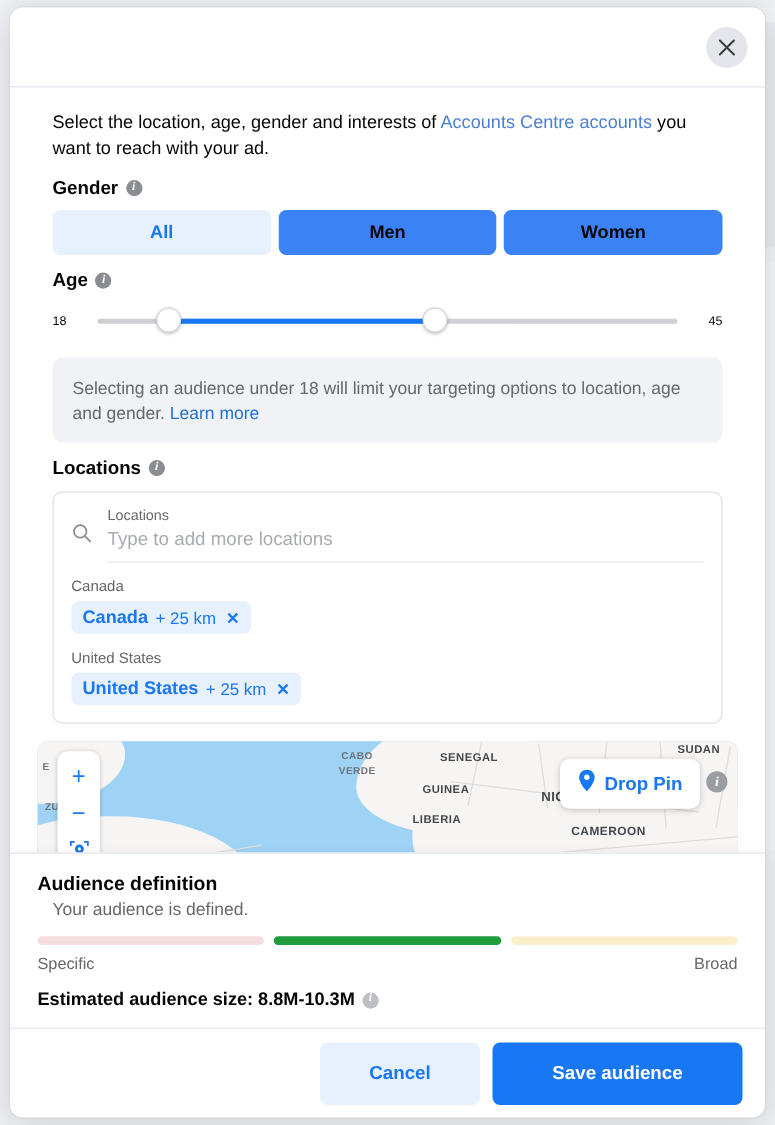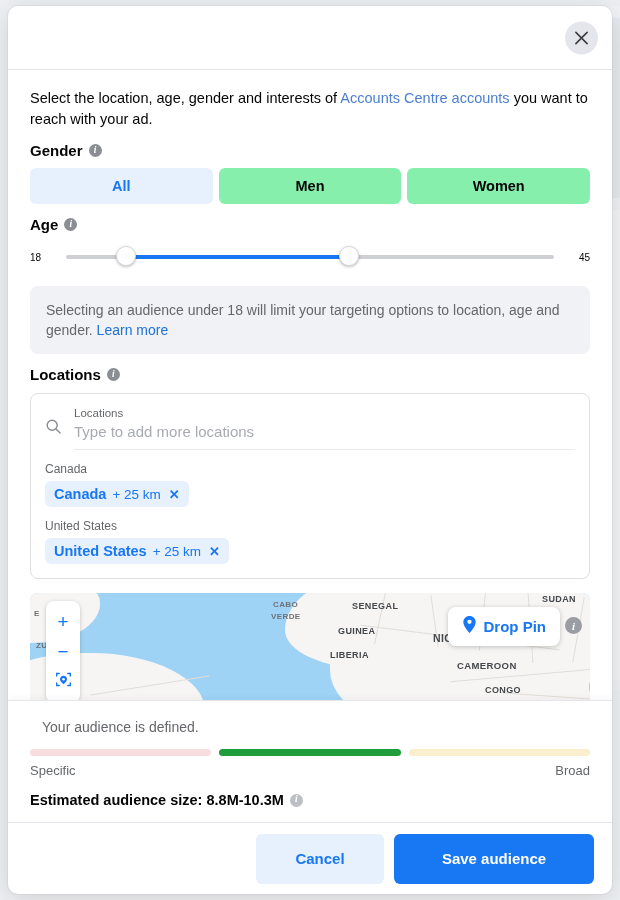--- a/index.html
+++ b/index.html
@@ -51,21 +51,21 @@
     display: flex; align-items: center; justify-content: center;
   }
   .close-btn svg { display:block; }
 
   
   .modal-body {
     flex: 1 1 auto;
     overflow: hidden;
     position: relative;
   }
-  .pad { padding: 0 22px; }
+  .pad { padding: 0 34px; }
 
   .intro {
     font-size: 14.5px; line-height: 21px; color: #050505;
     padding-top: 18px;
   }
   .link { color: #4a7fd1; cursor: pointer; }
   .link-strong { color: #2272d6; cursor: pointer; }
 
   .field-label {
     display: flex; align-items: center; gap: 6px;
@@ -82,21 +82,21 @@
     line-height: 1;
   }
   .info-dot.light { background:#bcc0c4; }
 
   
   .seg-row { display: flex; gap: 6px; }
   .seg {
     flex: 1 1 0; height: 36px; border-radius: 6px;
     border: none; cursor: pointer;
     font-size: 14.5px; font-weight: bold;
-    background: #86efac; color: #050505;
+    background: #3b82f6; color: #050505;
     font-family: "Liberation Sans", sans-serif;
     display:flex; align-items:center; justify-content:center;
   }
   .seg.active { background: #e7f0fd; color: #1877f2; }
 
   
   .slider-row {
     display: flex; align-items: center; gap: 14px;
     margin-top: 6px; height: 30px;
   }
@@ -398,20 +398,21 @@
             <path d="M8 0.8 C4.3 0.8 1.4 3.7 1.4 7.3 C1.4 12.2 8 19.2 8 19.2 C8 19.2 14.6 12.2 14.6 7.3 C14.6 3.7 11.7 0.8 8 0.8 Z" fill="#1877f2"></path>
             <circle cx="8" cy="7.1" r="2.3" fill="#ffffff"></circle>
           </svg>
         </span>
         <span class="drop-pin-label">Drop Pin</span>
       </div>
       <div class="map-info">i</div>
     </div>
 
     <div class="aud-def">
+      <div class="aud-title">Audience definition</div>
       <div class="aud-sub">Your audience is defined.</div>
       <div class="meter">
         <div class="meter-seg" style="background:#f7dde0;"></div>
         <div class="meter-seg" style="background:#1f9d3d;"></div>
         <div class="meter-seg" style="background:#fbeecd;"></div>
       </div>
       <div class="meter-scale">
         <span>Specific</span>
         <span>Broad</span>
       </div>

